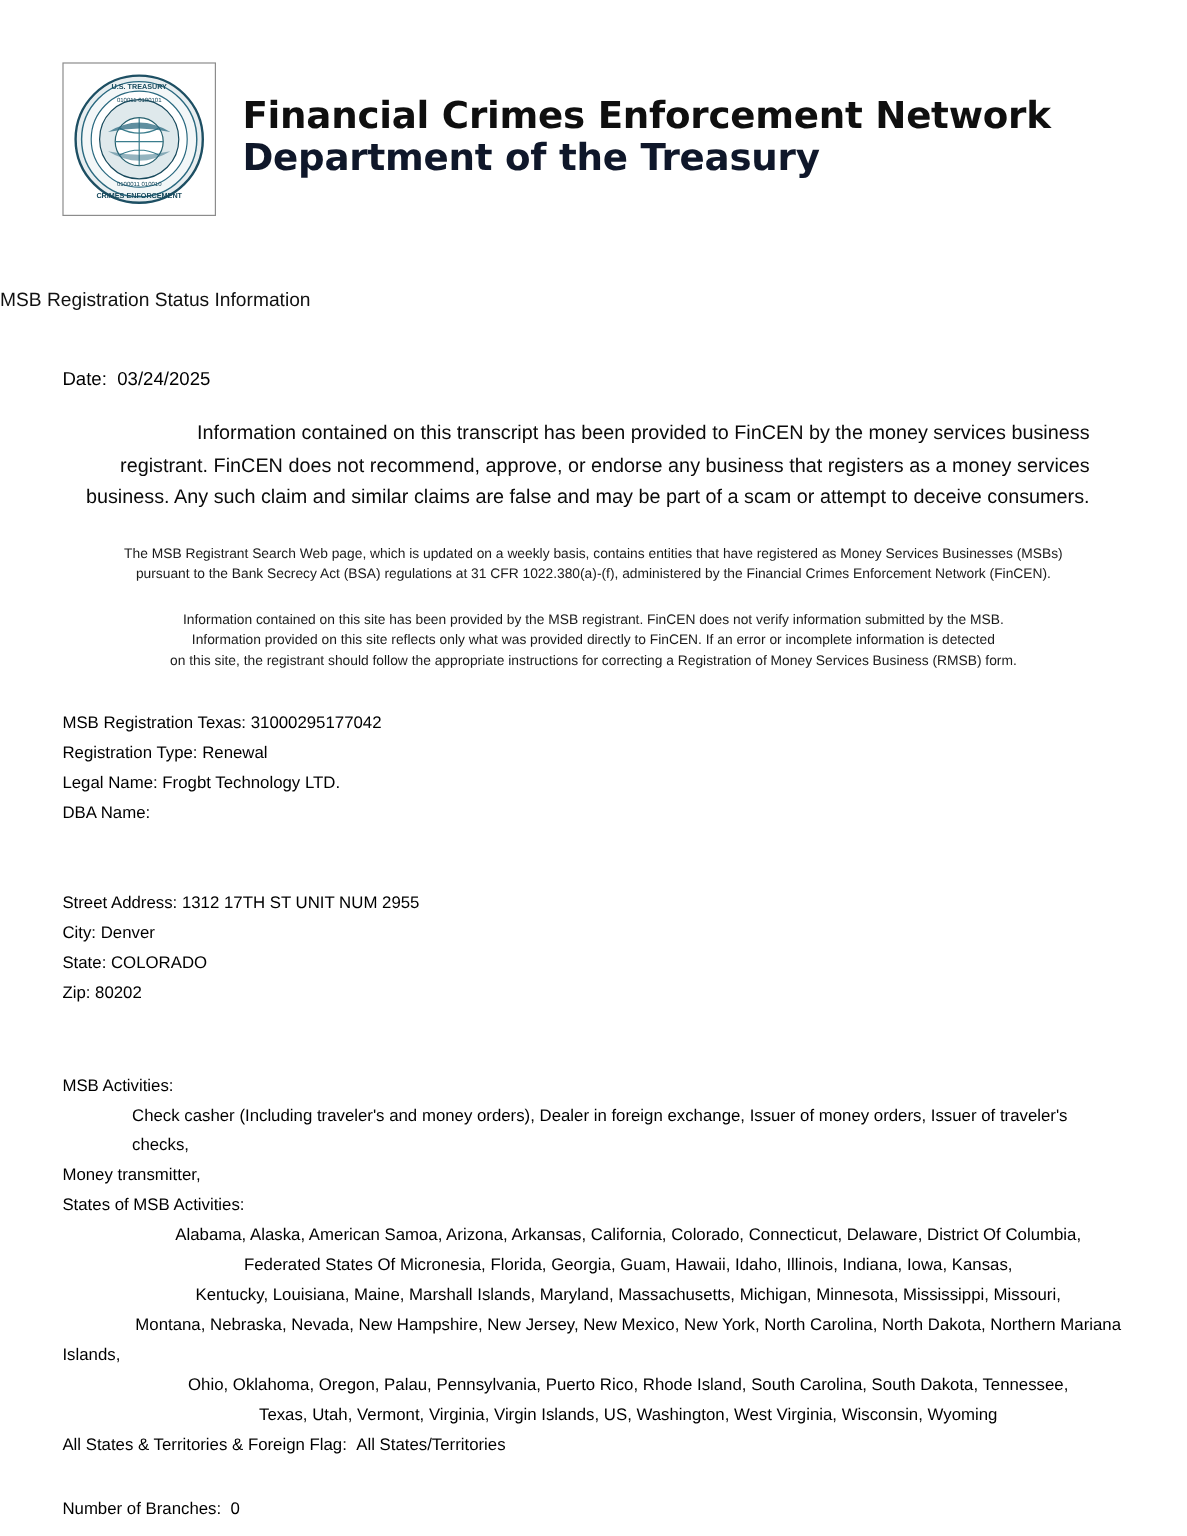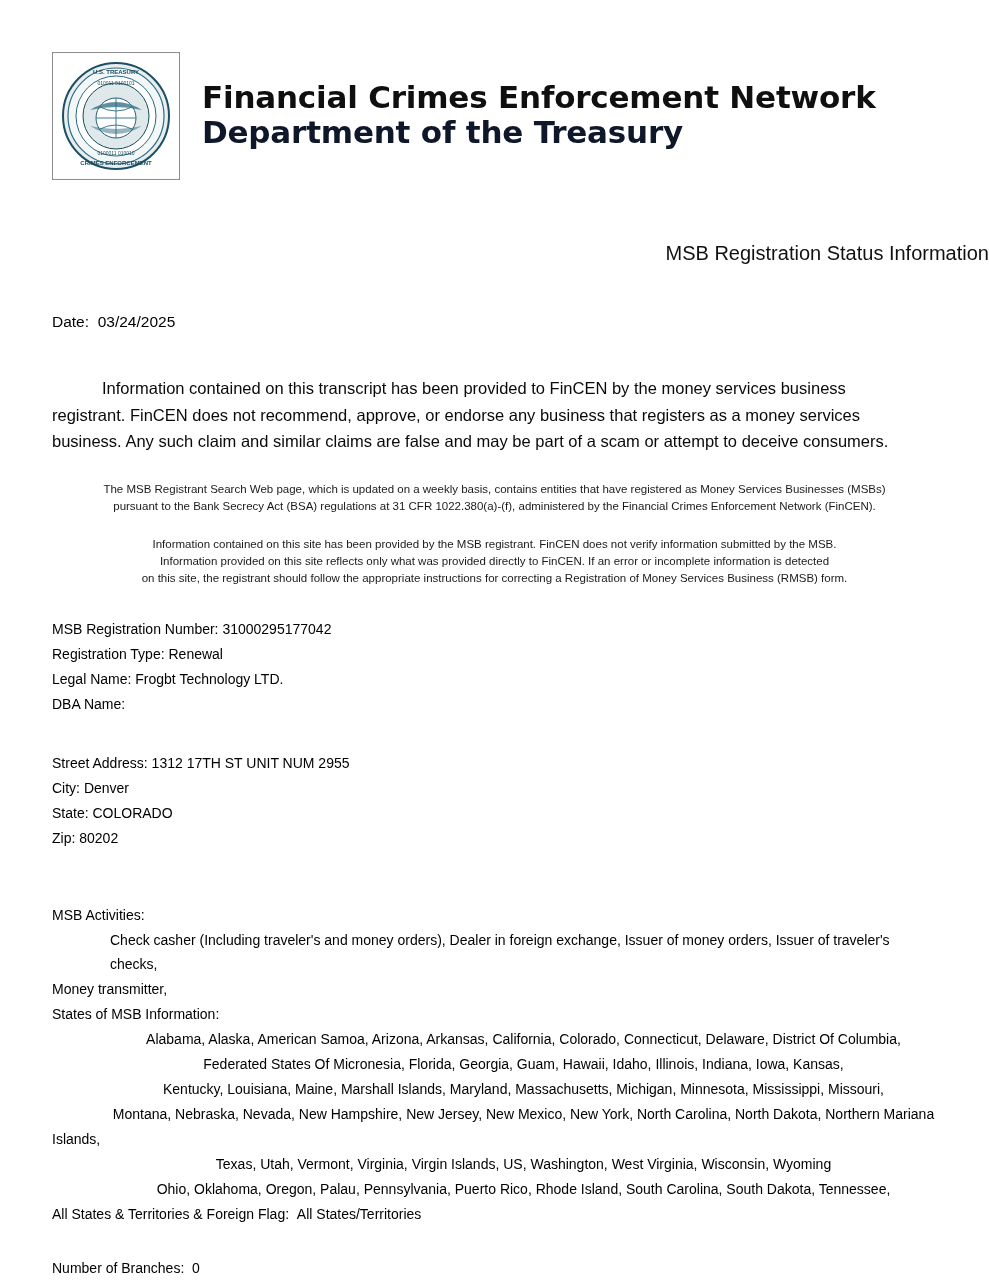--- a/index.html
+++ b/index.html
@@ -61,41 +61,42 @@
     font-family: "DejaVu Sans", sans-serif;
     font-size: 31px;
     font-weight: bold;
     letter-spacing: -0.2px;
     color: #0f172a;
     white-space: nowrap;
   }
 
   
   .doc-title {
-    text-align: right;
-    font-size: 20px;
+    text-align: left;
+    font-size: 16px;
     margin-top: 62px;
     color: #111;
   }
 
   
   .body-wrap {
     padding: 0 52px 0 52px;
   }
   .date-line {
     margin-top: 48px;
     font-size: 15.5px;
   }
   .intro {
-    margin-top: 44px;
+    margin-top: 22px;
     font-size: 16.5px;
     line-height: 1.62;
     text-indent: 50px;
     color: #0a0a0a;
     max-width: 856px;
+    text-align: right;
   }
   .fine-block {
     margin-top: 26px;
     text-align: center;
     font-size: 11.5px;
     line-height: 1.5;
     color: #1a1a1a;
   }
   .fine-block .p2 {
     margin-top: 20px;
@@ -185,40 +186,40 @@
       </div>
       <div class="p2">
         <div>Information contained on this site has been provided by the MSB registrant.  FinCEN does not verify information submitted by the MSB.</div>
         <div>Information provided on this site reflects only what was provided directly to FinCEN.  If an error or incomplete information is detected</div>
         <div>on this site, the registrant should follow the appropriate instructions for correcting a Registration of Money Services Business (RMSB) form.</div>
       </div>
     </div>
 
     <div class="field-list">
       <div class="row">
-        <span>MSB Registration Number:</span>
+        <span>MSB Registration Texas:</span>
         <span>31000295177042</span>
       </div>
       <div class="row">
         <span>Registration Type:</span>
         <span>Renewal</span>
       </div>
       <div class="row">
         <span>Legal Name:</span>
         <span>Frogbt Technology LTD.</span>
       </div>
       <div class="row">
         <span>DBA Name:</span>
         <span></span>
       </div>
     </div>
 
     <div class="gap-lg"></div>
 
-    <div class="field-list" style="margin-top:0">
+    <div class="field-list" style="margin-top:16px">
       <div class="row">
         <span>Street Address:</span>
         <span>1312 17TH ST UNIT NUM 2955</span>
       </div>
       <div class="row">
         <span>City:</span>
         <span>Denver</span>
       </div>
       <div class="row">
         <span>State:</span>
@@ -230,29 +231,29 @@
       </div>
     </div>
 
     <div class="gap-xl"></div>
 
     <div class="activities">
       <div>MSB Activities:</div>
       <div class="indent">Check casher (Including traveler's and money orders), Dealer in foreign exchange, Issuer of money orders, Issuer of traveler's checks,</div>
       <div class="hang">Money transmitter,</div>
 
-      <div>States of MSB Information:</div>
+      <div>States of MSB Activities:</div>
       <div class="states-list">
         <div class="indent">Alabama, Alaska, American Samoa, Arizona, Arkansas, California, Colorado, Connecticut, Delaware, District Of Columbia,</div>
         <div class="indent">Federated States Of Micronesia, Florida, Georgia, Guam, Hawaii, Idaho, Illinois, Indiana, Iowa, Kansas,</div>
         <div class="indent">Kentucky, Louisiana, Maine, Marshall Islands, Maryland, Massachusetts, Michigan, Minnesota, Mississippi, Missouri,</div>
         <div class="indent">Montana, Nebraska, Nevada, New Hampshire, New Jersey, New Mexico, New York, North Carolina, North Dakota, Northern Mariana</div>
         <div class="hang">Islands,</div>
+        <div class="indent">Ohio, Oklahoma, Oregon, Palau, Pennsylvania, Puerto Rico, Rhode Island, South Carolina, South Dakota, Tennessee,</div>
         <div class="indent">Texas, Utah, Vermont, Virginia, Virgin Islands, US, Washington, West Virginia, Wisconsin, Wyoming</div>
-        <div class="indent">Ohio, Oklahoma, Oregon, Palau, Pennsylvania, Puerto Rico, Rhode Island, South Carolina, South Dakota, Tennessee,</div>
       </div>
       <div>
         <span>All States &amp; Territories &amp; Foreign Flag:</span>
         &nbsp;<span>All States/Territories</span>
       </div>
     </div>
 
     <div class="footer-fields">
       <div class="row">
         <span>Number of Branches:</span>

